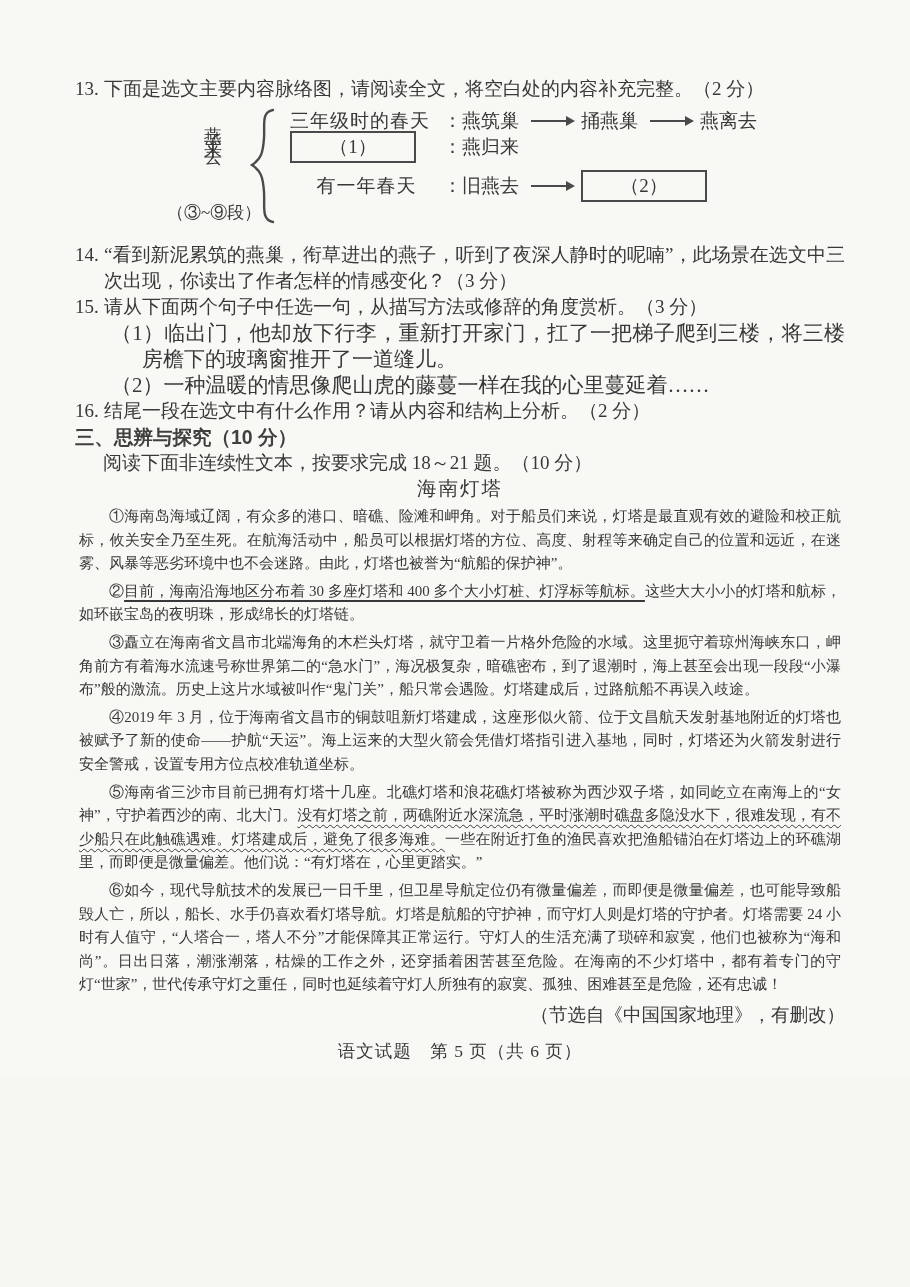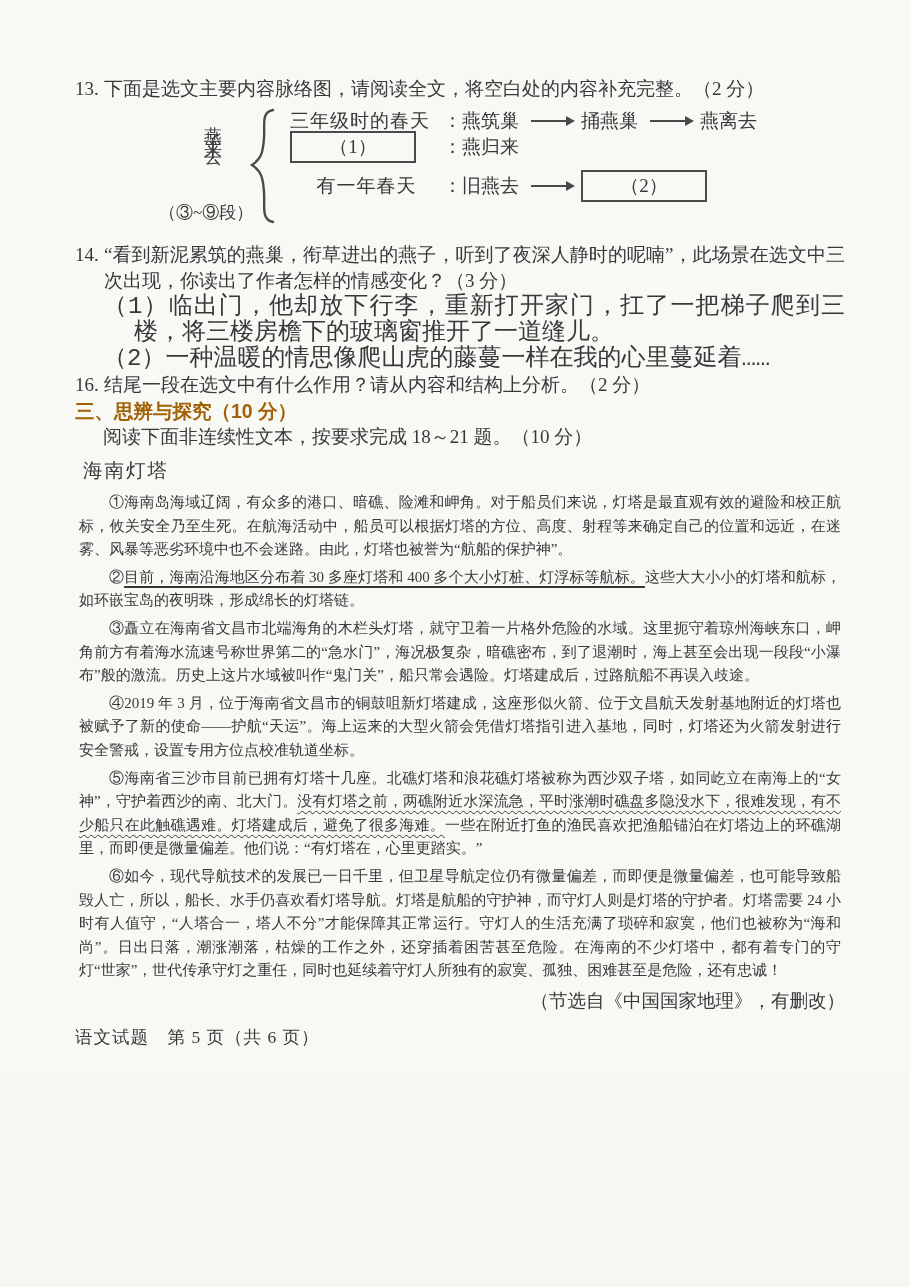--- a/index.html
+++ b/index.html
@@ -10,54 +10,54 @@
     color:#38383a;
     -webkit-font-smoothing:antialiased;
   }
   .page{position:relative;width:910px;height:1075px;background:#f8f8f5;overflow:hidden;}
   .content{position:absolute;left:75px;top:76px;width:770px;}
 
   
   .q{font-size:19px;line-height:26px;text-align:justify;margin:0;
      padding-left:29px;text-indent:-29px;}
   .q .qnum{display:inline-block;width:29px;text-indent:0;}
-  .sub{font-size:24px;line-height:26px;text-align:justify;margin:0 0 0 28px;
-       padding-left:31px;text-indent:-31px;font-family:Liberation Mono, monospace;}
+  .sub{font-size:21px;line-height:26px;text-align:justify;margin:0 0 0 36px;
+       padding-left:31px;text-indent:-31px;}
 
   
   .diagram{position:relative;height:134px;margin:2px 0 4px 0;font-size:19px;}
   .d-side{position:absolute;left:126px;top:8px;writing-mode:vertical-rl;
           letter-spacing:7px;font-size:18px;}
-  .d-side-sub{position:absolute;left:84px;top:97px;font-size:17px;white-space:nowrap;}
+  .d-side-sub{position:absolute;left:92px;top:97px;font-size:17px;white-space:nowrap;}
   .d-brace{position:absolute;left:171px;top:3px;}
   .drow{position:absolute;display:flex;align-items:center;white-space:nowrap;}
   .dcol1{width:153px;flex:0 0 153px;display:flex;align-items:flex-start;}
   .dcol1.center{justify-content:center;}
   .dlabel{letter-spacing:1px;}
   .dbox{width:122px;height:28px;border:2px solid #4a4a4c;background:transparent;
         display:flex;align-items:center;justify-content:center;font-size:19px;}
   .dtail{display:flex;align-items:center;}
   .dtail > span{margin-right:8px;}
   .arrow{display:inline-block;width:42px;height:2px;background:#4a4a4c;
          position:relative;margin:0 10px 0 4px;flex:0 0 auto;}
   .arrow::after{content:"";position:absolute;right:-2px;top:-4px;
          border-left:9px solid #4a4a4c;border-top:5px solid transparent;
          border-bottom:5px solid transparent;}
 
   
   .sec-heading{font-family:"Liberation Sans","DejaVu Sans",sans-serif;
-       font-weight:bold;font-size:19.5px;line-height:26px;margin:0;color:#a16207;}
+       font-weight:bold;font-size:19.5px;line-height:26px;margin:0;color:#404040;}
   .intro{font-size:19px;line-height:26px;margin:0 0 0 28px;}
-  .essay-title{font-size:19.5px;line-height:25px;text-align:left;margin:8px;letter-spacing:2px;}
+  .essay-title{font-size:19.5px;line-height:25px;text-align:center;margin:0;letter-spacing:2px;}
   .passage p{font-size:15px;line-height:23.6px;text-align:justify;
        text-indent:2em;margin:4px;}
   .u-solid{text-decoration:underline;text-decoration-thickness:1.5px;text-underline-offset:4px;}
   .u-wavy{text-decoration:underline wavy;text-decoration-thickness:1px;text-underline-offset:4px;}
   .source-line{font-size:18.5px;line-height:24px;text-align:right;margin:6px 0 0 0;}
-  .footer{font-size:17.5px;line-height:24px;text-align:left;margin-top:12px;letter-spacing:1px;}
+  .footer{font-size:17.5px;line-height:24px;text-align:center;margin-top:12px;letter-spacing:1px;}
 </style>
 </head>
 <body>
 
 <div class="page">
   <div class="content">
 
     <p class="q"><span class="qnum">13.</span><span>下面是选文主要内容脉络图，请阅读全文，将空白处的内容补充完整。（2 分）</span></p>
 
     <div class="diagram">
@@ -97,20 +97,21 @@
           <span>：旧燕去</span>
             <span class="arrow"></span>
             <span class="dbox">（2）</span>
         </div>
       </div>
 
     </div>
 
     <p class="q"><span class="qnum">14.</span><span>“看到新泥累筑的燕巢，衔草进出的燕子，听到了夜深人静时的呢喃”，此场景在选文中三次出现，你读出了作者怎样的情感变化？（3 分）</span></p>
 
+    <p class="q"><span class="qnum">15.</span><span>请从下面两个句子中任选一句，从描写方法或修辞的角度赏析。（3 分）</span></p>
     <p class="sub"><span>（1）</span><span>临出门，他却放下行李，重新打开家门，扛了一把梯子爬到三楼，将三楼房檐下的玻璃窗推开了一道缝儿。</span></p>
     <p class="sub"><span>（2）</span><span>一种温暖的情思像爬山虎的藤蔓一样在我的心里蔓延着……</span></p>
 
     <p class="q"><span class="qnum">16.</span><span>结尾一段在选文中有什么作用？请从内容和结构上分析。（2 分）</span></p>
 
 
     <p class="sec-heading">三、思辨与探究（10 分）</p>
     <p class="intro">阅读下面非连续性文本，按要求完成 18～21 题。（10 分）</p>
     <p class="essay-title">海南灯塔</p>
 

